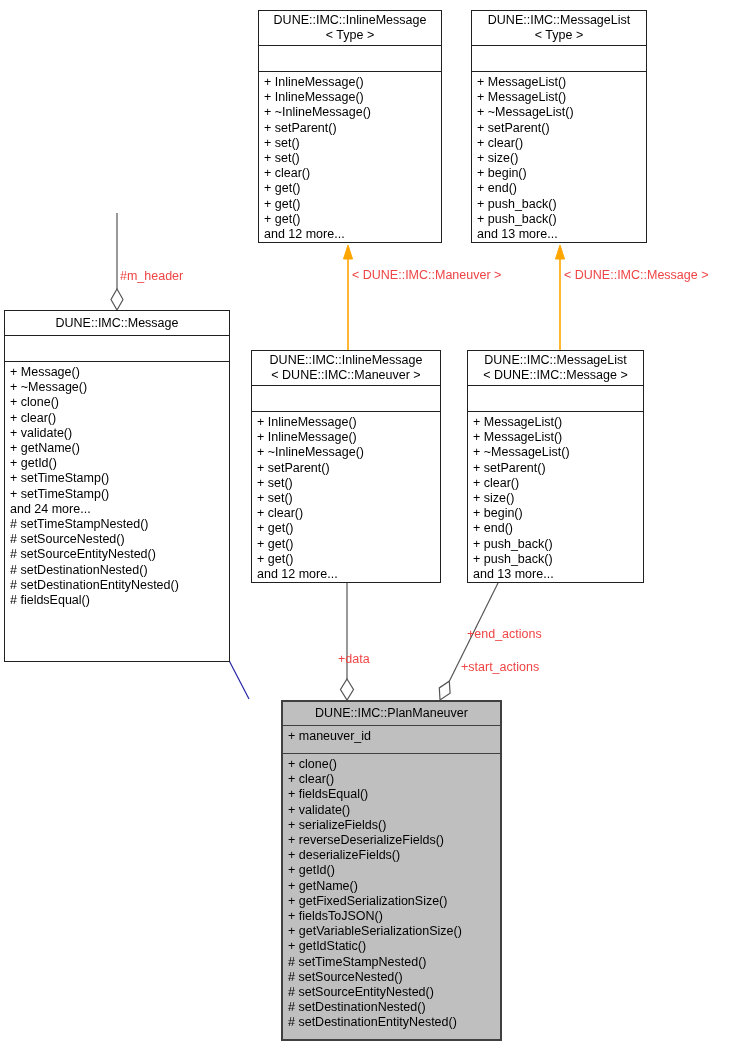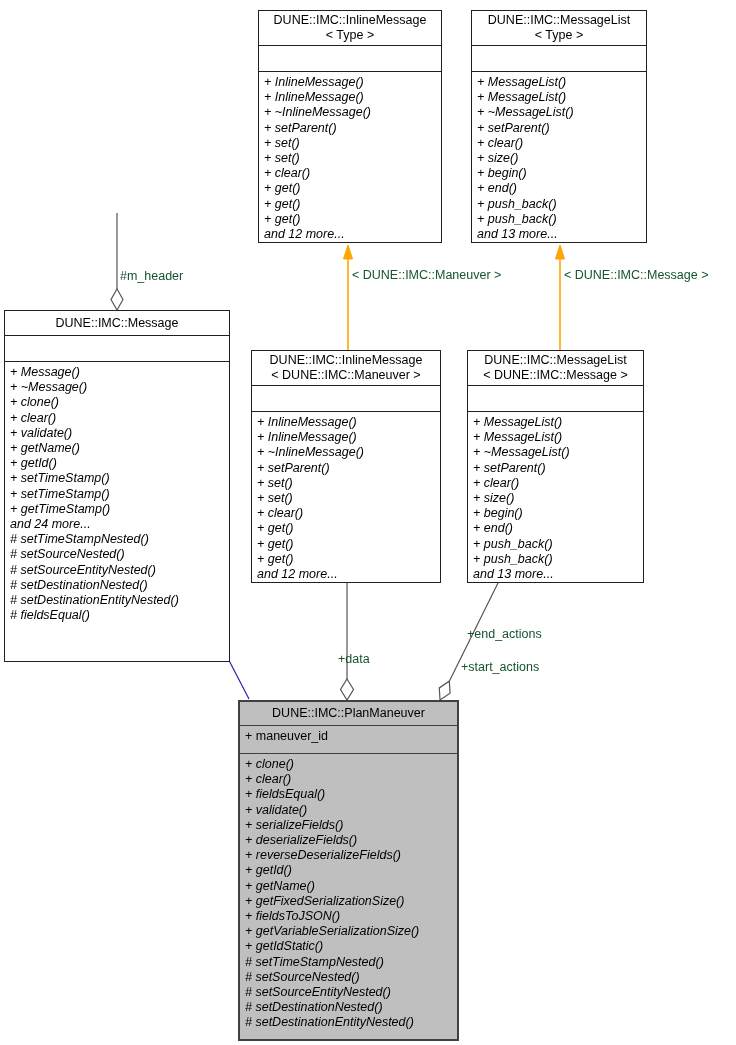--- a/index.html
+++ b/index.html
@@ -19,35 +19,36 @@
     position:absolute;
     display:flex;flex-direction:column;
     background:#ffffff;
     border:1px solid var(--border-color);
     box-sizing:border-box;
     font-size:12.5px;
   }
   .uml-box.highlight{
     background:var(--node-fill);
     border:2px solid var(--highlight-border);
+    margin-left:43px;
   }
   .compartment{box-sizing:border-box;overflow:hidden;}
   .compartment + .compartment{border-top:1px solid var(--border-color);}
   .highlight .compartment + .compartment{border-top:1px solid var(--highlight-border);}
   .title{
     display:flex;flex-direction:column;justify-content:center;align-items:center;
     text-align:center;line-height:15px;flex:none;
   }
   .members{padding:3px 0 0 5px;line-height:15.2px;flex:none;}
   .members div{white-space:nowrap;}
-  .grow{flex:1;font-style:italic;}
+  .grow{flex:1;}
 
   .edge-label{
     position:absolute;font-size:12.5px;line-height:14px;white-space:nowrap;
-    color:#14532d;
+    color:#ef4444;
   }
   line{stroke:var(--edge-color);stroke-width:1.2;}
   line.tmpl{stroke:var(--template-arrow);stroke-width:1.6;}
   line.inherit{stroke:var(--inheritance-arrow);stroke-width:1.2;}
   polygon.diamond{fill:#ffffff;stroke:var(--edge-color);stroke-width:1.2;}
   polygon.tmpl-head{fill:var(--template-arrow);stroke:var(--template-arrow);}
   polygon.inherit-head{fill:#ffffff;stroke:var(--inheritance-arrow);stroke-width:1.2;}
 </style>
 </head>
 <body>
@@ -138,21 +139,20 @@
     <div class="compartment members grow">
         <div>+ Message()</div>
         <div>+ ~Message()</div>
         <div>+ clone()</div>
         <div>+ clear()</div>
         <div>+ validate()</div>
         <div>+ getName()</div>
         <div>+ getId()</div>
         <div>+ setTimeStamp()</div>
         <div>+ setTimeStamp()</div>
-        <div>+ getTimeStamp()</div>
         <div>and 24 more...</div>
         <div># setTimeStampNested()</div>
         <div># setSourceNested()</div>
         <div># setSourceEntityNested()</div>
         <div># setDestinationNested()</div>
         <div># setDestinationEntityNested()</div>
         <div># fieldsEqual()</div>
       </div>
   </div>
 
@@ -204,22 +204,22 @@
     </div>
     <div class="compartment members" style="height:28px">
         <div>+ maneuver_id</div>
       </div>
     <div class="compartment members grow">
         <div>+ clone()</div>
         <div>+ clear()</div>
         <div>+ fieldsEqual()</div>
         <div>+ validate()</div>
         <div>+ serializeFields()</div>
+        <div>+ reverseDeserializeFields()</div>
         <div>+ deserializeFields()</div>
-        <div>+ reverseDeserializeFields()</div>
         <div>+ getId()</div>
         <div>+ getName()</div>
         <div>+ getFixedSerializationSize()</div>
         <div>+ fieldsToJSON()</div>
         <div>+ getVariableSerializationSize()</div>
         <div>+ getIdStatic()</div>
         <div># setTimeStampNested()</div>
         <div># setSourceNested()</div>
         <div># setSourceEntityNested()</div>
         <div># setDestinationNested()</div>

